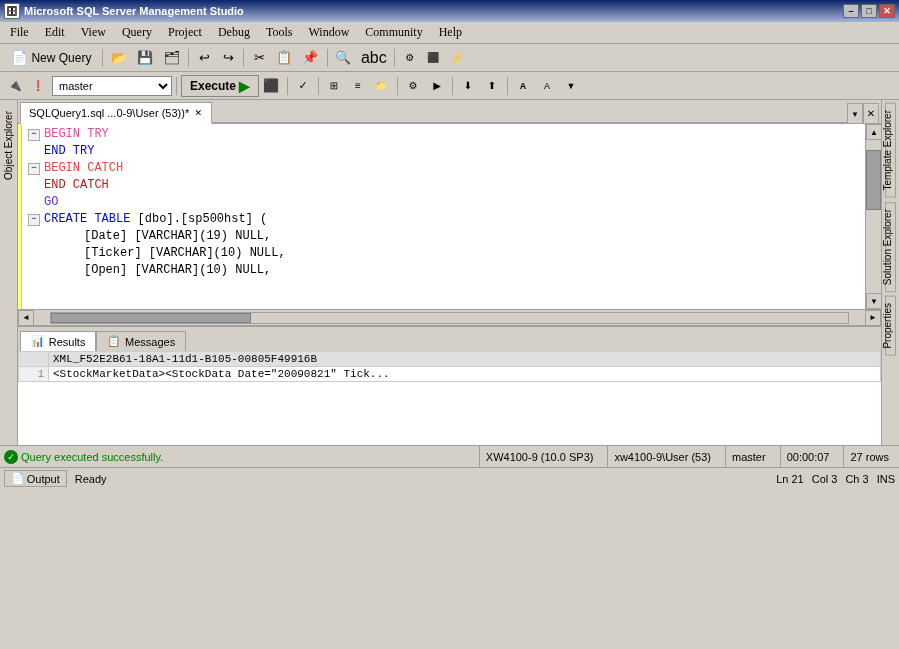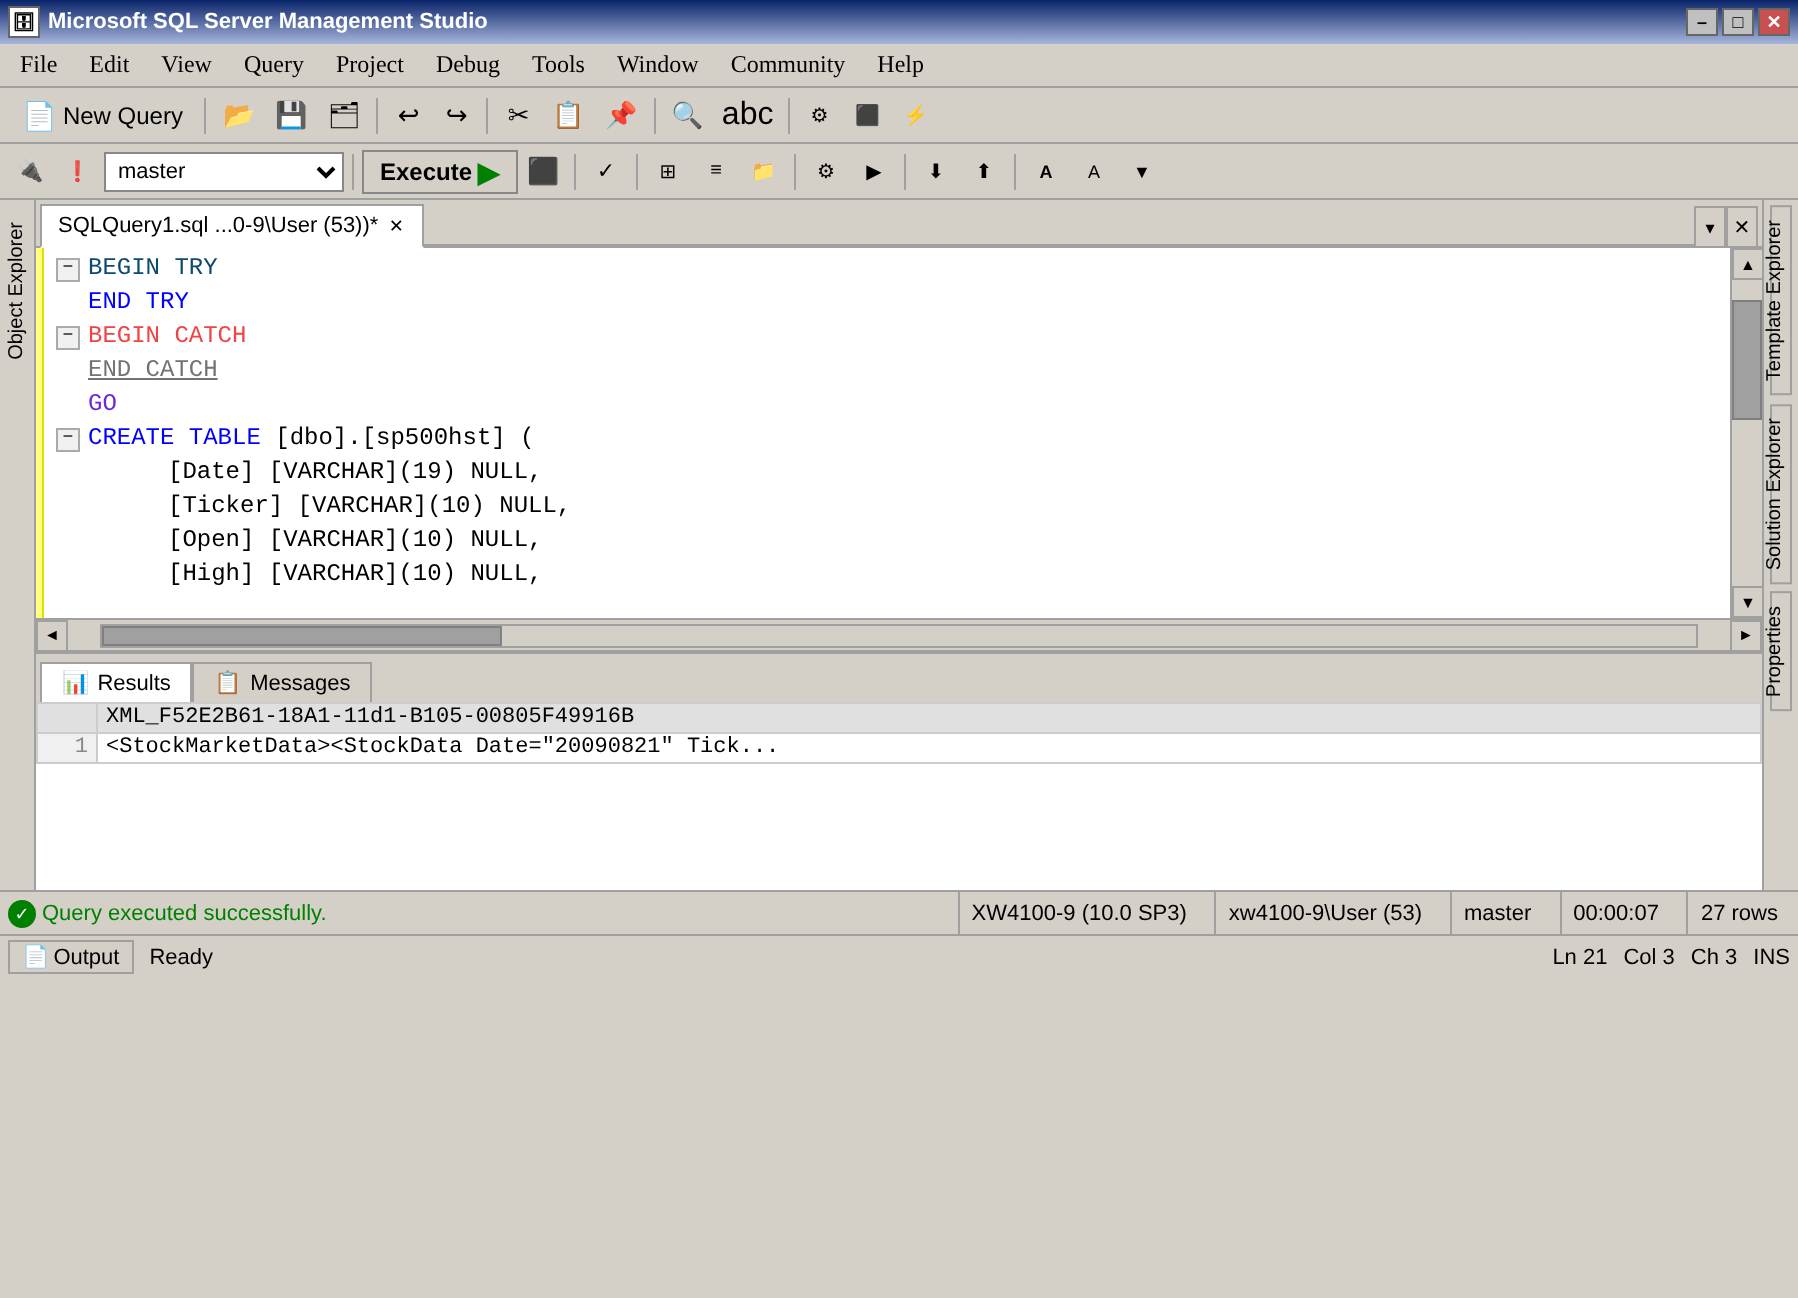--- a/index.html
+++ b/index.html
@@ -188,30 +188,29 @@
       </div>
       <div style="flex:1; border-bottom:1px solid #a0a0a0; height:100%;"></div>
       <div style="border:1px solid #a0a0a0; border-bottom:none; width:16px; height:20px; display:flex; align-items:center; justify-content:center; font-size:9px; cursor:pointer;">▾</div>
       <div style="border:1px solid #a0a0a0; border-bottom:none; width:16px; height:20px; display:flex; align-items:center; justify-content:center; font-size:10px; cursor:pointer;">✕</div>
     </div>
 
     <div style="display:flex; flex:1; overflow:hidden;">
       <div style="width:4px; background:#ffff80; border-right:1px solid #e0e000; flex-shrink:0;"></div>
       <div id="editor-content" style="flex:1; overflow:auto; font-family:'Courier New',monospace; font-size:12px; line-height:17px; padding:2px 6px; background:white;">
 
-      <div class="code-line"><span class="fold-icon" style="margin-right: 4px;">−</span><span style="color: #0c4a6e; text-align: center;">BEGIN TRY</span></div>
+      <div class="code-line"><span class="fold-icon" style="margin-right: 4px;">−</span><span style="color: #ec4899; text-align: center;">BEGIN TRY</span></div>
           <div class="code-line"><span style="display: inline-block; width: 16px;"></span><span style="color: rgb(0, 0, 255);">END TRY</span></div>
           <div class="code-line"><span class="fold-icon" style="margin-right: 4px;">−</span><span style="color: #ef4444;">BEGIN CATCH</span></div>
-          <div class="code-line"><span style="display: inline-block; width: 16px;"></span><span style="color: #737373; text-decoration: underline;">END CATCH</span></div>
+          <div class="code-line"><span style="display: inline-block; width: 16px;"></span><span style="color: #b91c1c;">END CATCH</span></div>
           <div class="code-line"><span style="display: inline-block; width: 16px;"></span><span style="color: #6d28d9;">GO</span></div>
           <div class="code-line"><span class="fold-icon" style="margin-right: 4px;">−</span><span style="color: rgb(0, 0, 255);">CREATE TABLE</span><span style="color: rgb(0, 0, 0);"> [dbo].[sp500hst] (</span></div>
           <div class="code-line"><span style="display: inline-block; width: 16px;"></span><span style="display: inline-block; width: 40px;"></span><span style="color: rgb(0, 0, 0);">[Date] [VARCHAR](19) NULL,</span></div>
           <div class="code-line"><span style="display: inline-block; width: 16px;"></span><span style="display: inline-block; width: 40px;"></span><span style="color: rgb(0, 0, 0);">[Ticker] [VARCHAR](10) NULL,</span></div>
           <div class="code-line"><span style="display: inline-block; width: 16px;"></span><span style="display: inline-block; width: 40px;"></span><span style="color: rgb(0, 0, 0);">[Open] [VARCHAR](10) NULL,</span></div>
-          <div class="code-line"><span style="display: inline-block; width: 16px;"></span><span style="display: inline-block; width: 40px;"></span><span style="color: rgb(0, 0, 0);">[High] [VARCHAR](10) NULL,</span></div>
         </div>
       <div id="vscroll-area">
         <div class="scroll-arrow-v">▲</div>
         <div id="vscroll-track">
           <div id="vscroll-thumb"></div>
         </div>
         <div class="scroll-arrow-v">▼</div>
       </div>
     </div>
 

